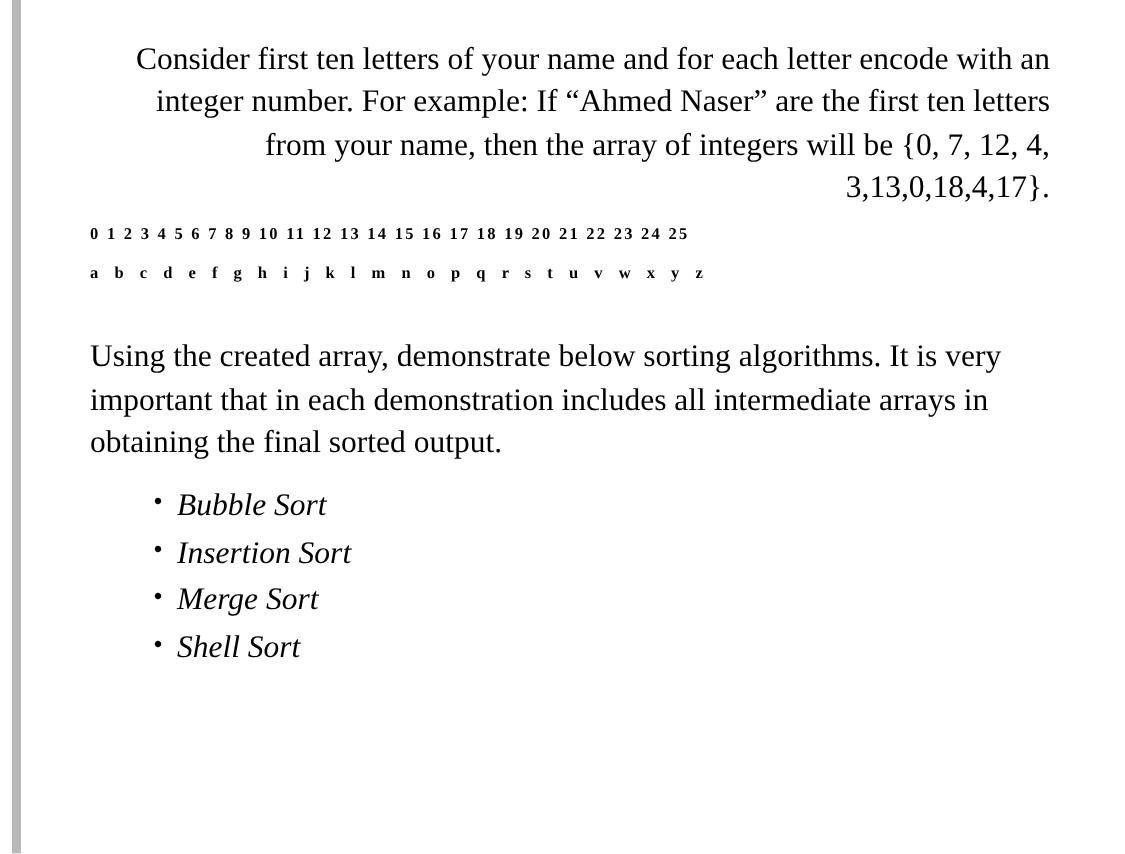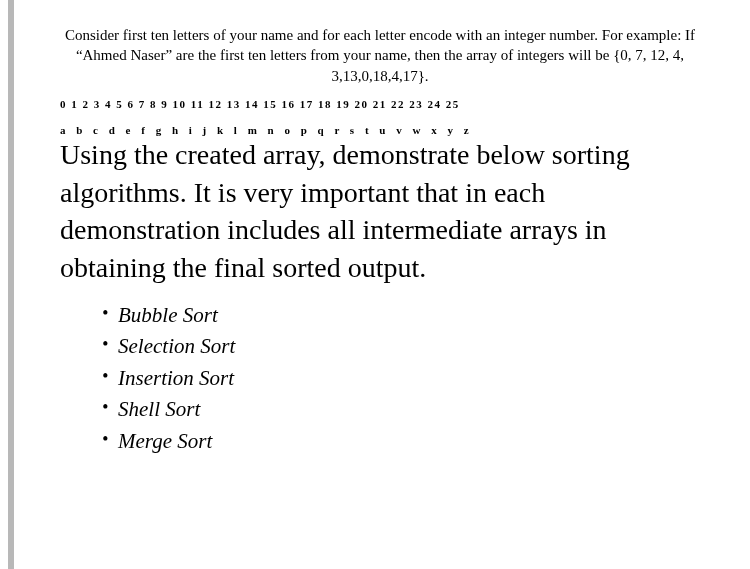--- a/index.html
+++ b/index.html
@@ -18,41 +18,42 @@
     }
     .left-border {
       position: absolute;
       left: 8px;
       top: 0;
       bottom: 0;
       width: 6px;
       background: #b8b8b8;
     }
     .paragraph {
-      font-size: 15px;
+      font-size: 21px;
       line-height: 1.35;
       margin-bottom: 12px;
-      text-align: center;
+      text-align: right;
     }
     .number-row {
       font-family: 'Times New Roman', Times, serif;
       font-size: 11px;
       font-weight: bold;
       letter-spacing: 1.5px;
       margin-bottom: 14px;
       margin-top: 12px;
     }
     .letter-row {
       font-family: 'Times New Roman', Times, serif;
       font-size: 11px;
       font-weight: bold;
       letter-spacing: 4px;
+      margin-bottom: 35px;
     }
     .paragraph2 {
-      font-size: 28px;
+      font-size: 21px;
       line-height: 1.35;
       margin-bottom: 14px;
     }
     .list {
       list-style: none;
       padding-left: 42px;
     }
     .list-item {
       font-size: 21px;
       line-height: 1.4;
@@ -76,17 +77,16 @@
 <p class="paragraph">Consider first ten letters of your name and for each letter encode with an integer number. For example:  If “Ahmed Naser” are the first ten letters from your name, then the array of integers will be {0, 7, 12, 4, 3,13,0,18,4,17}.</p>
 
 <div class="number-row">0 1 2 3 4 5 6 7 8 9 10 11 12 13 14 15 16 17 18 19 20 21 22 23 24 25</div>
 
 <div class="letter-row">a b c d e f g h i j k l m n o p q r s t u v w x y z</div>
 
 <p class="paragraph2">Using the created array, demonstrate below sorting algorithms. It is very important that in each demonstration includes all intermediate arrays in obtaining the final sorted output.</p>
 
 <ul class="list">
   <li class="list-item">Bubble Sort</li>
-  <li class="list-item">Selection Sort</li>
   <li class="list-item">Insertion Sort</li>
+  <li class="list-item">Merge Sort</li>
   <li class="list-item">Shell Sort</li>
-  <li class="list-item">Merge Sort</li>
 </ul>
 
 </body></html>

